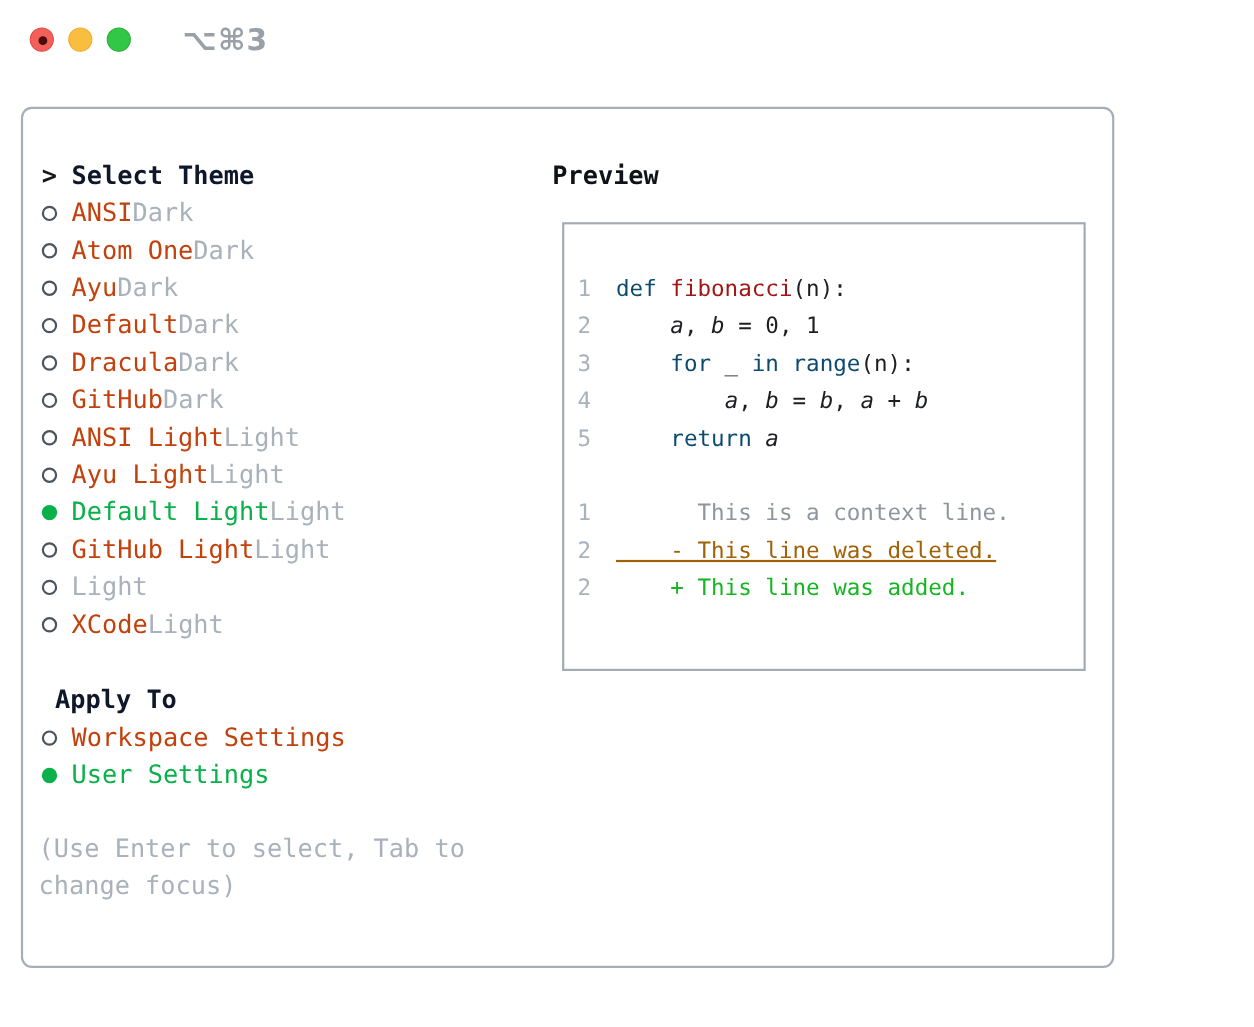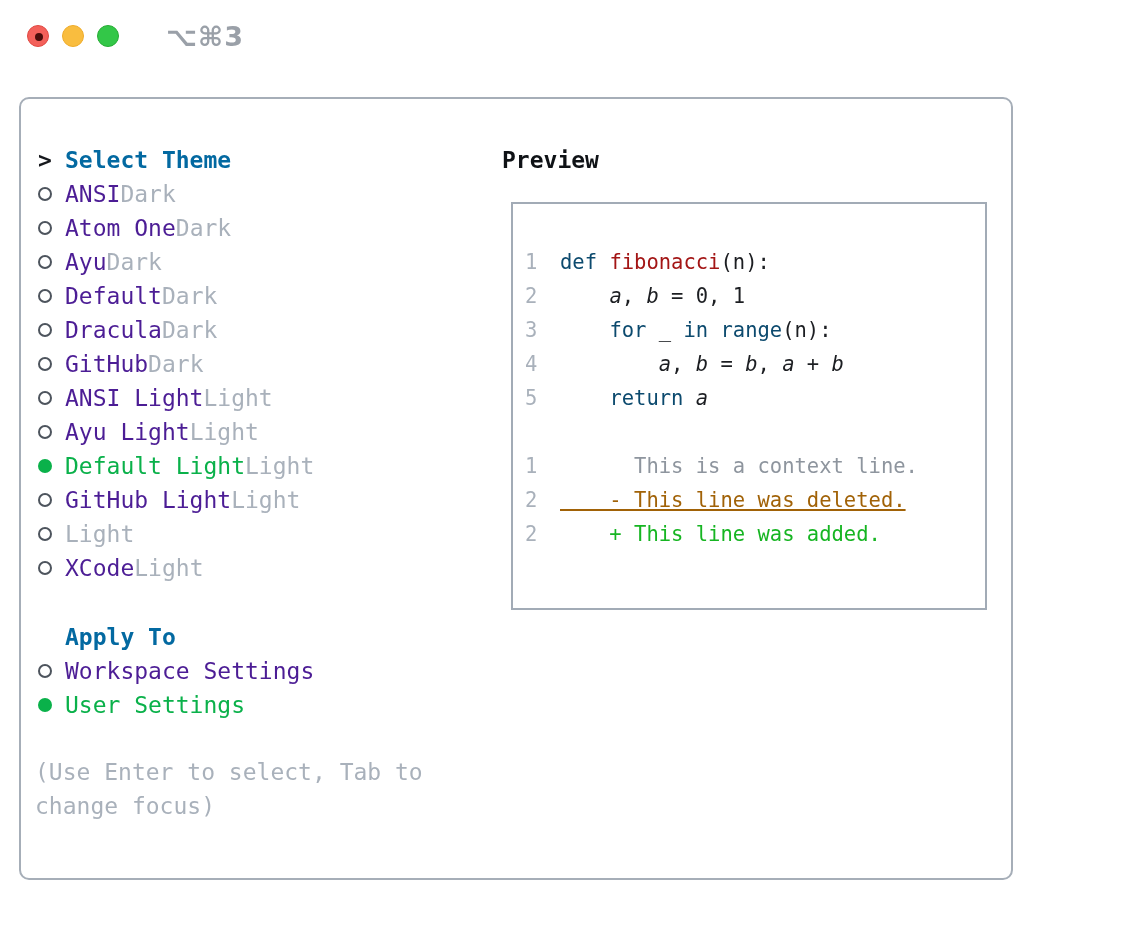--- a/index.html
+++ b/index.html
@@ -17,28 +17,28 @@
 
   
   .window{position:absolute;left:19px;top:97px;width:994px;height:783px;box-sizing:border-box;
           background:#ffffff;border:2px solid #a6aeb8;border-radius:10px;}
 
   .row{display:flex;align-items:center;height:34px;line-height:34px;font-size:23px;white-space:pre;}
   .gutter{display:inline-flex;align-items:center;width:27px;flex:0 0 27px;}
   .circle{width:14px;height:14px;border-radius:50%;box-sizing:border-box;border:2px solid #4d545d;background:transparent;}
   .circle.filled{border:none;background:#0ab14a;}
   .prompt{font-weight:700;color:#16181d;}
-  .h{font-weight:700;color:#0369a1;}
-  .tname{color:#4c1d95;}
+  .h{font-weight:700;color:#0f172a;}
+  .tname{color:#c2410c;}
   .tname.sel{color:#0ab14a;}
   .variant{color:#a9b1bb;}
 
   .theme-list{position:absolute;left:17px;top:44px;}
   .apply{position:absolute;left:17px;top:521px;}
-  .apply .h{margin-left:27px;}
+  .apply .h{margin-left:12px;}
   .hint{position:absolute;left:14px;top:656px;width:420px;font-size:23px;line-height:34px;
         color:#a9b1bb;}
 
   .preview-header{position:absolute;left:481px;top:44px;height:34px;line-height:34px;
                   font-size:23px;font-weight:700;color:#0f1216;}
   .preview-box{position:absolute;left:490px;top:103px;width:476px;height:408px;box-sizing:border-box;
                border:2px solid #a2abb6;background:#ffffff;padding-top:41px;overflow:hidden;}
   .pline{display:flex;height:34px;line-height:34px;font-size:20.5px;white-space:pre;}
   .lnum{flex:0 0 35px;margin-left:12px;color:#a9b1bb;}
   .ptext{color:#1c1e22;}

